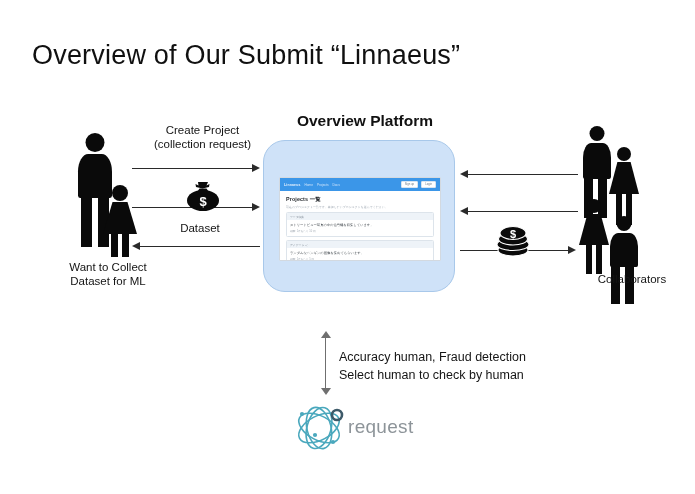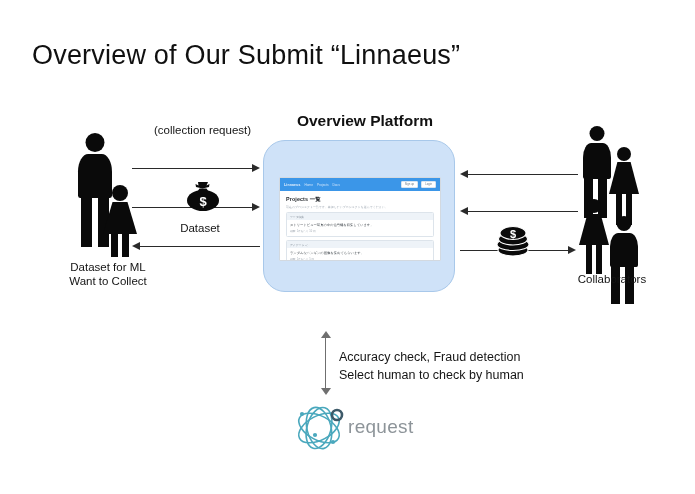--- a/index.html
+++ b/index.html
@@ -186,22 +186,22 @@
   </div>
 
   <div class="person woman" style="left:99px;top:185px;width:42px;height:72px;">
     <div class="head" style="top:0;width:16px;height:16px;"></div>
     <div class="body" style="top:17px;width:34px;height:32px;clip-path:polygon(28% 0,72% 0,100% 100%,0 100%);"></div>
     <div class="leg" style="left:12px;top:48px;width:7px;height:24px;"></div>
     <div class="leg" style="left:23px;top:48px;width:7px;height:24px;"></div>
   </div>
 
   <div class="group-label" style="left:48px;top:260px;width:120px;">
+    <div>Want to Collect</div>
     <div>Dataset for ML</div>
-    <div>Want to Collect</div>
   </div>
 
   <div class="person man" style="left:579px;top:126px;width:36px;height:92px;">
     <div class="head" style="top:0;width:15px;height:15px;"></div>
     <div class="body" style="top:17px;width:28px;height:36px;"></div>
     <div class="leg" style="left:5px;top:52px;width:9px;height:40px;"></div>
     <div class="leg" style="left:19px;top:52px;width:9px;height:40px;"></div>
   </div>
   <div class="person woman" style="left:606px;top:147px;width:36px;height:80px;">
     <div class="head" style="top:0;width:14px;height:14px;"></div>
@@ -215,25 +215,26 @@
     <div class="leg" style="left:10px;top:45px;width:6px;height:30px;"></div>
     <div class="leg" style="left:20px;top:45px;width:6px;height:30px;"></div>
   </div>
   <div class="person man" style="left:606px;top:216px;width:36px;height:88px;">
     <div class="head" style="top:0;width:15px;height:15px;"></div>
     <div class="body" style="top:17px;width:28px;height:34px;"></div>
     <div class="leg" style="left:5px;top:50px;width:9px;height:38px;"></div>
     <div class="leg" style="left:19px;top:50px;width:9px;height:38px;"></div>
   </div>
 
-  <div class="group-label" style="left:552px;top:272px;width:120px;">
+  <div class="group-label" style="left:572px;top:272px;width:120px;">
     <div>Collaborators</div>
   </div>
 
   <div class="arrow-label" style="left:135px;top:124px;width:135px;">
+    <div>Create Project</div>
     <div>(collection request)</div>
   </div>
   <div class="hline" style="left:132px;top:168px;width:120px;"></div>
   <div class="arrowhead ah-right" style="left:252px;top:164px;"></div>
 
   <div class="hline" style="left:132px;top:207px;width:120px;"></div>
   <div class="arrowhead ah-right" style="left:252px;top:203px;"></div>
   <svg class="money-icon" style="left:184px;top:182px;" width="38" height="30" viewBox="0 0 38 30" aria-hidden="true">
     <path d="M14 0 h10 l-1.5 3.5 3 -1.5 l-0.5 3 -6.5 1.5 -6.5 -1.5 -0.5 -3 3 1.5 z" fill="#0a0a0a"></path>
     <ellipse cx="19" cy="18.5" rx="16" ry="10.5" fill="#0a0a0a"></ellipse>
@@ -265,21 +266,21 @@
     <text x="21" y="15.5" text-anchor="middle" font-family="Liberation Sans, sans-serif" font-size="11" font-weight="700" fill="#ffffff">$</text>
   </svg>
 
   <div id="vertical-arrow">
     <div class="vh vh-up"></div>
     <div class="vline"></div>
     <div class="vh vh-down"></div>
   </div>
 
   <div id="ai-note">
-    <div>Accuracy check, Fraud detection</div>
+    <div>Accuracy human, Fraud detection</div>
     <div>Select human to check by human</div>
   </div>
 
   <div id="einstein-logo">
     <svg width="62" height="48" viewBox="0 0 62 48" aria-hidden="true">
       <g fill="none" stroke="#4aa8bd" stroke-width="1.6">
         <ellipse cx="31" cy="24" rx="22" ry="12" transform="rotate(-28 31 24)"></ellipse>
         <ellipse cx="31" cy="24" rx="22" ry="12" transform="rotate(28 31 24)"></ellipse>
         <ellipse cx="31" cy="24" rx="12" ry="21" transform="rotate(-14 31 24)"></ellipse>
         <ellipse cx="31" cy="24" rx="12" ry="21" transform="rotate(16 31 24)"></ellipse>

